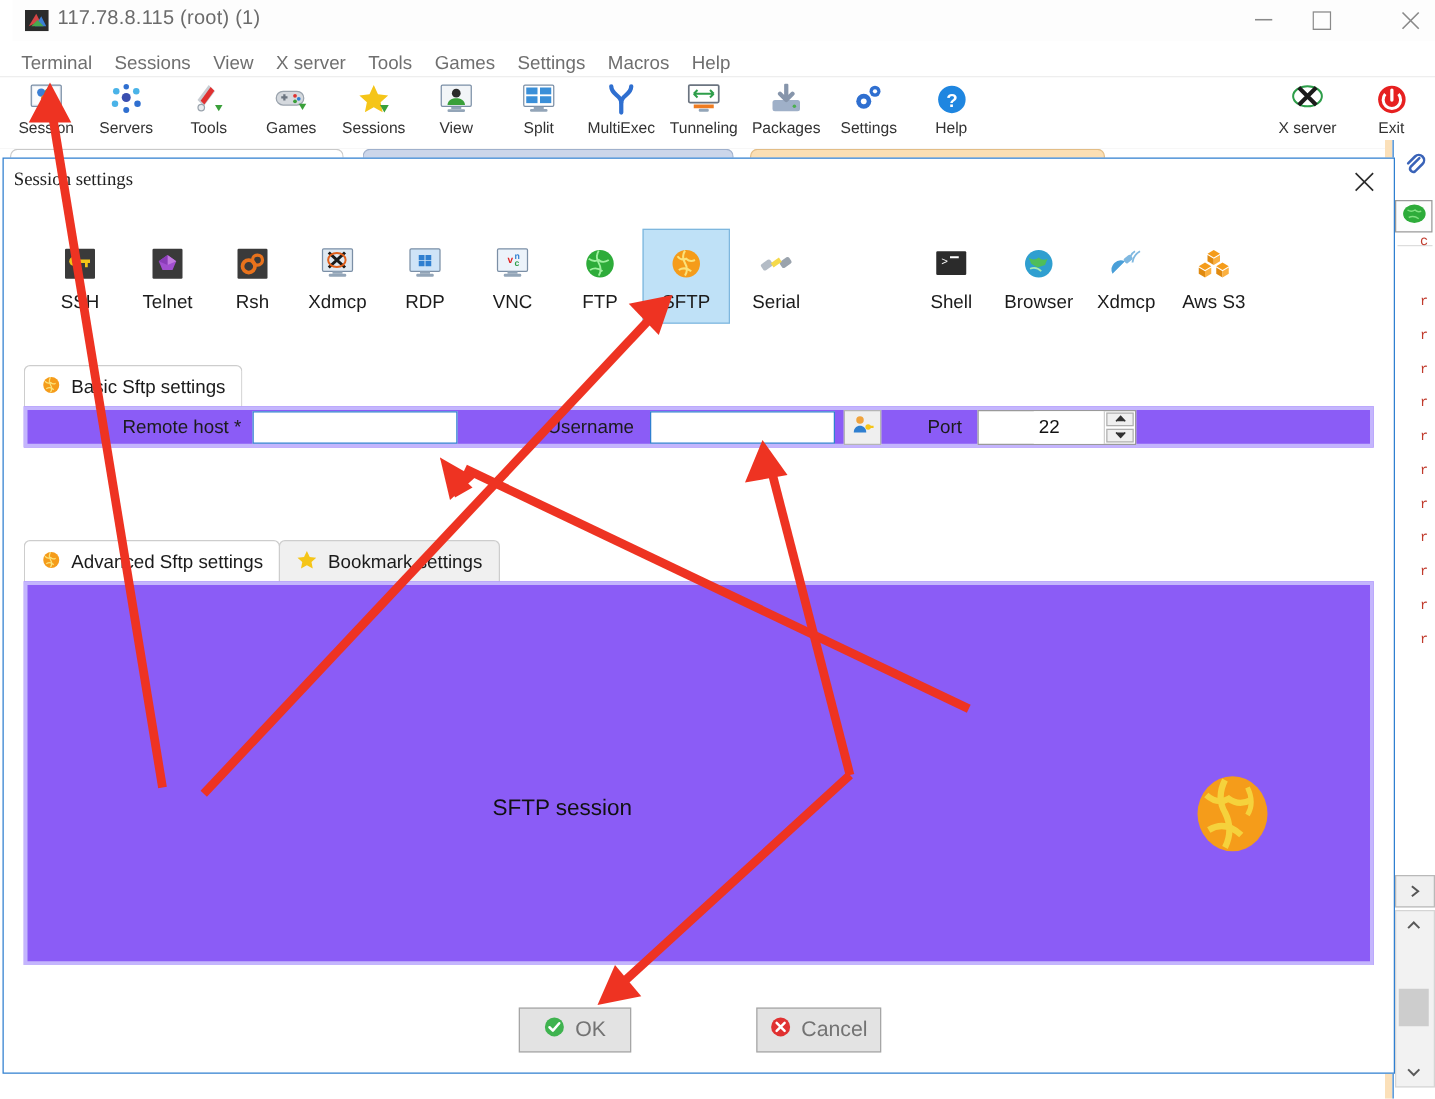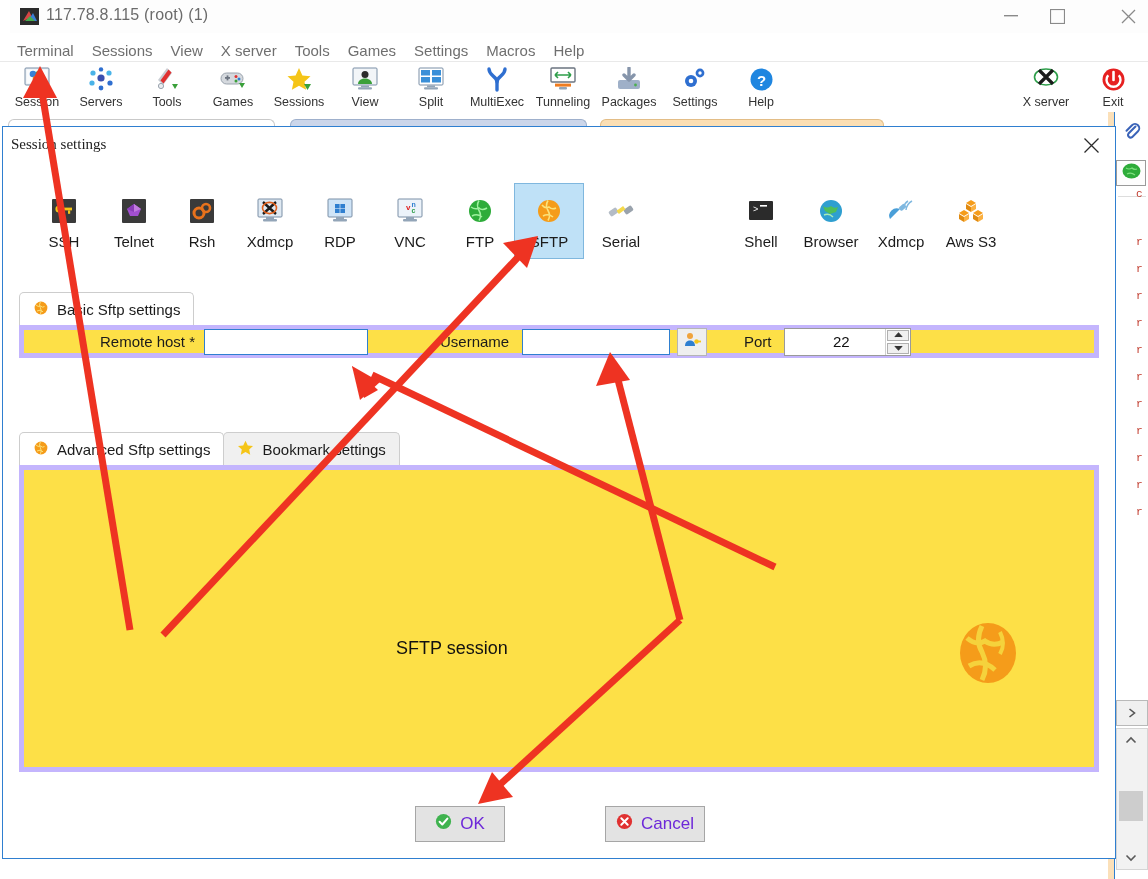--- a/index.html
+++ b/index.html
@@ -143,21 +143,21 @@
     display:flex; align-items:center; gap:8px;
     border:1px solid #cdcdcd; border-bottom:none;
     border-radius:5px 5px 0 0;
     font-size:15px; color:#1b1b1b;
     background:#f0f0f0; white-space:nowrap;
     margin-right:-1px;
   }
   .tabbtn.active { background:#ffffff; }
   .tabbody {
     position:absolute; left:0; top:33px; right:0; bottom:0;
-    border:5px solid #c4b5fd; background:#fde047; box-sizing:border-box;
+    border:3px solid #c4b5fd; background:#8b5cf6; box-sizing:border-box;
   }
 
   .field-label { font-size:15px; color:#1b1b1b; white-space:nowrap; }
   .txtinput {
     border:1px solid #2f7fd0; background:#ffffff; box-sizing:border-box;
     height:26px; font-size:14px; padding:0 4px;
     font-family:"Liberation Sans", sans-serif; color:#111;
   }
   .userbtn {
     width:30px; height:28px; background:#efefef; border:1px solid #b5b5b5;
@@ -179,21 +179,21 @@
 
   .sess-caption {
     position:absolute; font-size:18px; color:#111; font-family:"Liberation Sans", sans-serif;
     white-space:nowrap;
   }
 
   
   .dlgbtn {
     position:absolute; height:36px; background:#e3e3e3; border:1px solid #a6a6a6;
     display:flex; align-items:center; justify-content:center; gap:8px;
-    font-size:17px; color:#6d28d9; box-sizing:border-box;
+    font-size:17px; color:#737373; box-sizing:border-box;
   }
 
   
   .anno { position:absolute; left:0; top:0; width:1148px; height:879px; pointer-events:none; }
 </style>
 </head>
 <body>
 
 <div id="root">
 

